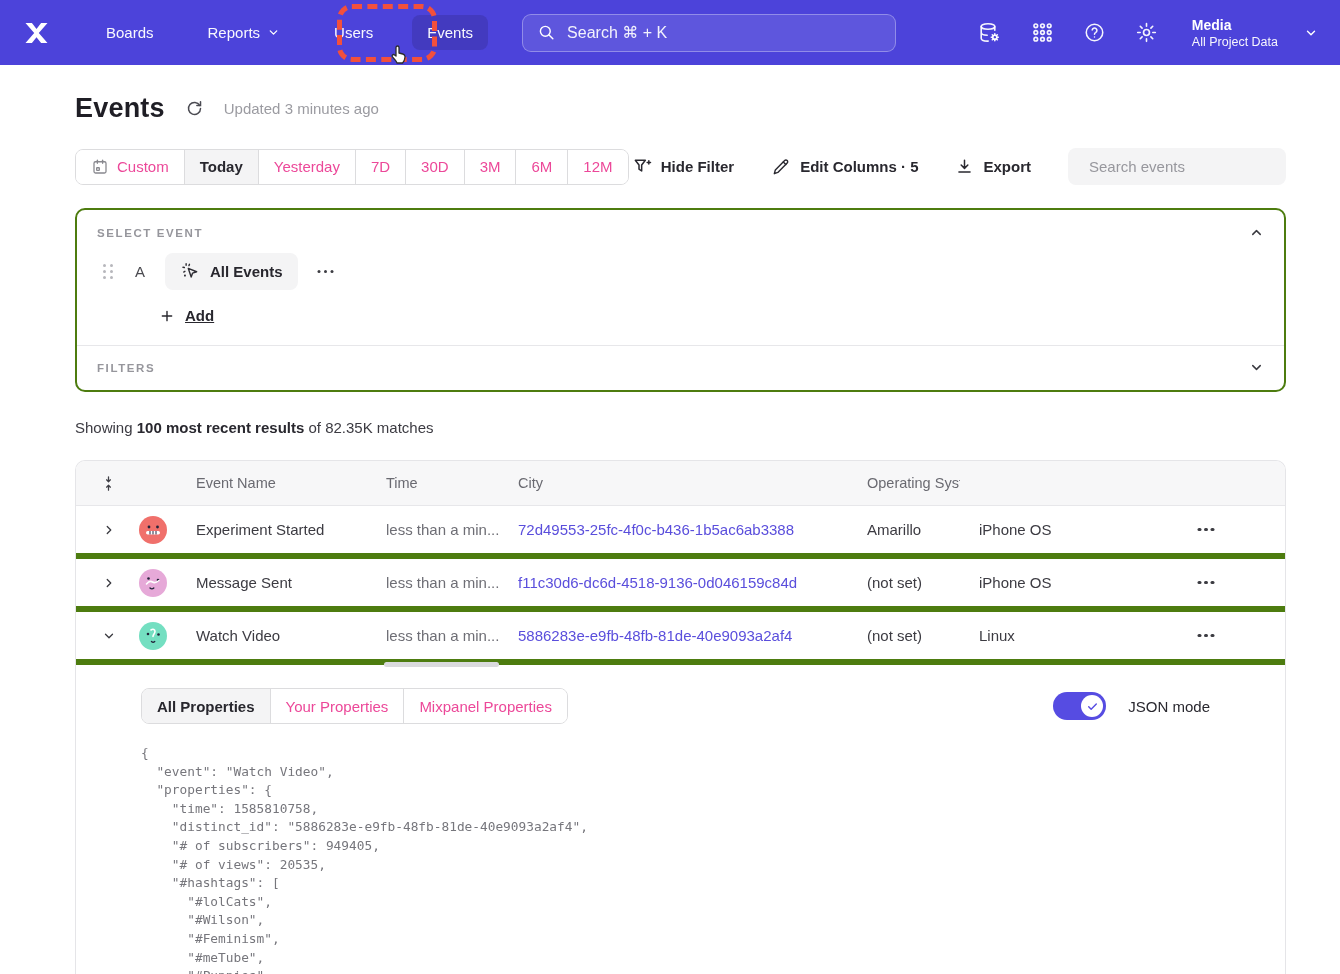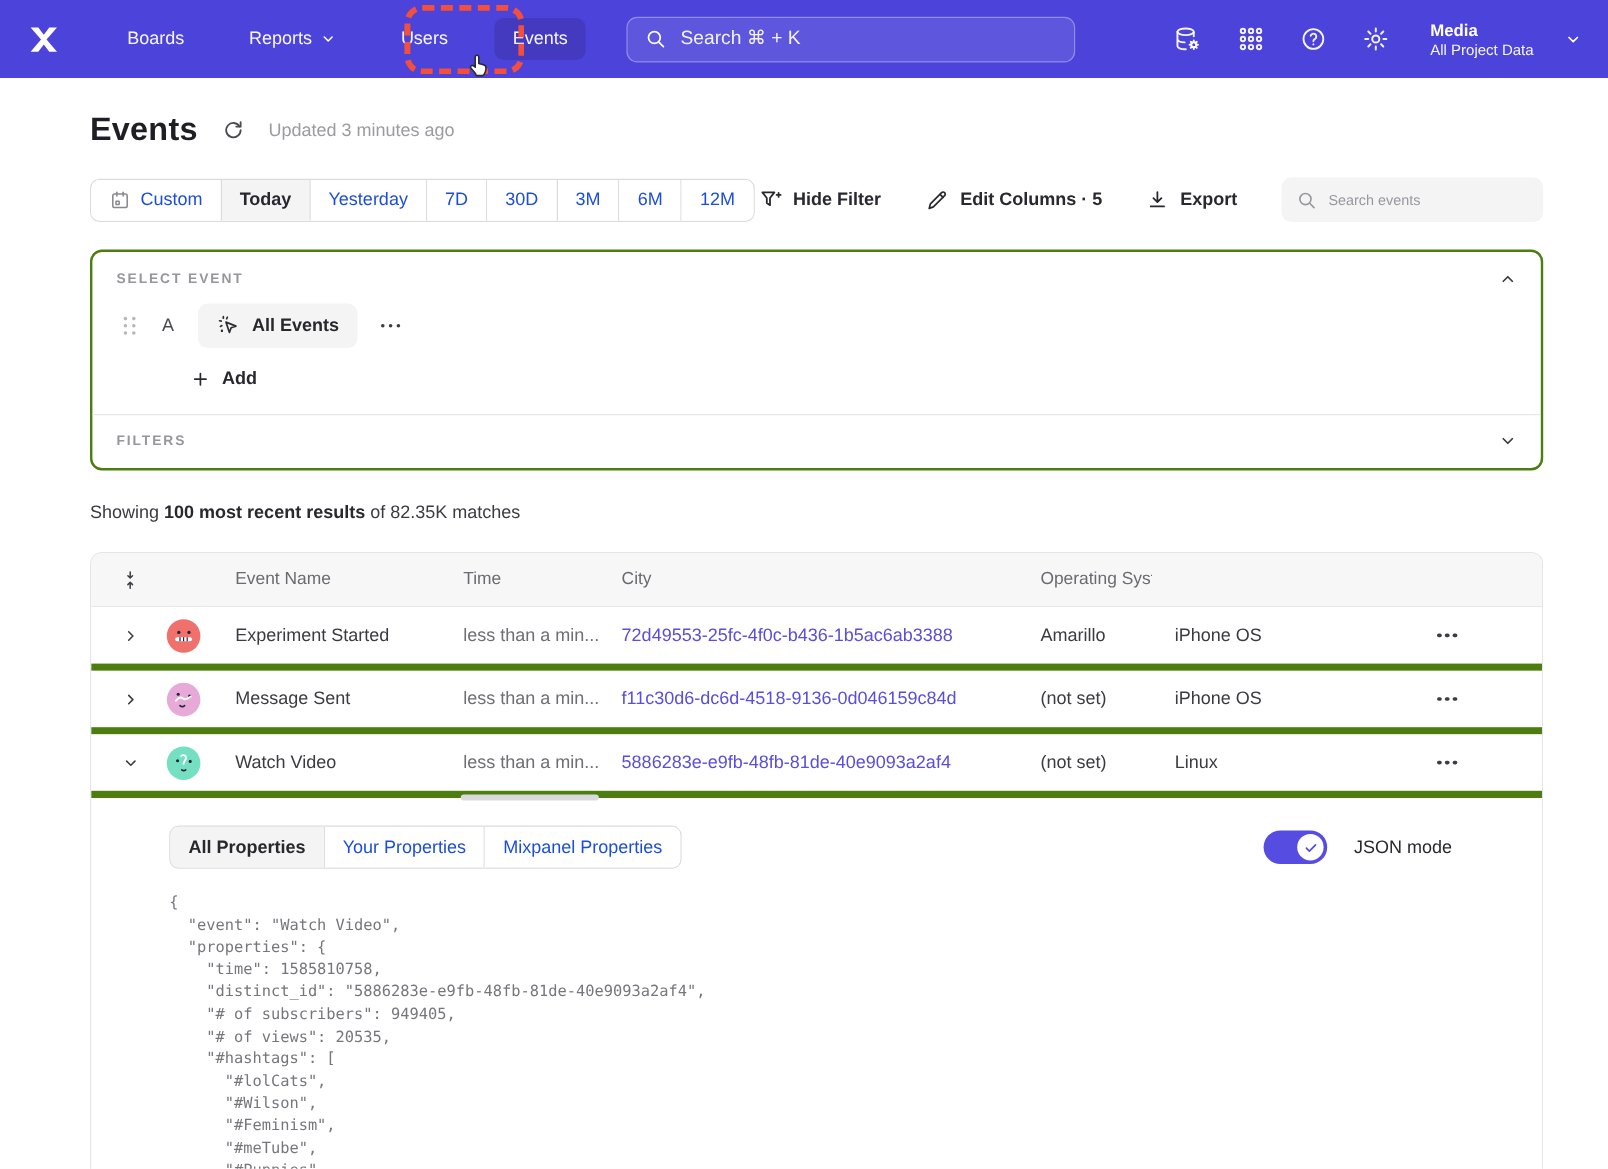--- a/index.html
+++ b/index.html
@@ -37,52 +37,52 @@
   .main { padding: 28px 54px 0 75px; }
   .page-head { display: flex; align-items: center; gap: 20px; margin-bottom: 24px; }
   .page-title { font-size: 27px; font-weight: 700; color: #1f1e25; letter-spacing: .2px; }
   .refresh-btn { display: flex; align-items: center; color: #4b4b52; cursor: pointer; }
   .updated-text { color: #9b9ba1; font-size: 15px; }
 
   .controls-row { display: flex; align-items: center; justify-content: space-between; margin-bottom: 23px; }
   .segmented { display: flex; align-items: stretch; border: 1px solid #dcdcde; border-radius: 8px;
     overflow: hidden; height: 36px; }
   .segment { display: flex; align-items: center; gap: 8px; padding: 0 15px; font-size: 15px;
-    color: #1d4ed8; font-weight: 500; border-right: 1px solid #dcdcde; cursor: pointer;
+    color: #ec4899; font-weight: 500; border-right: 1px solid #dcdcde; cursor: pointer;
     background: #fff; white-space: nowrap; }
   .segment:last-child { border-right: none; }
   .segment.selected { background: #f4f4f5; color: #28272e; font-weight: 700; }
 
   .right-actions { display: flex; align-items: center; gap: 37px; }
   .action-btn { display: flex; align-items: center; gap: 9px; font-size: 15px; font-weight: 600;
     color: #29282f; cursor: pointer; white-space: nowrap; }
   .search-events { width: 218px; height: 37px; background: #f4f4f5; border-radius: 8px;
     display: flex; align-items: center; gap: 9px; padding: 0 12px; }
   .search-events input { flex: 1; border: none; outline: none; background: transparent;
-    font-size: 12px; color: #3a3a40; font-family: "Liberation Sans", sans-serif; }
+    font-size: 15px; color: #3a3a40; font-family: "Liberation Sans", sans-serif; }
   .search-events input::placeholder { color: #97979d; }
 
   
   .qb-card { border: 2px solid #4d7c0f; border-radius: 10px; margin-bottom: 27px; }
   .qb-section-head { display: flex; align-items: center; justify-content: space-between;
     padding: 15px 20px 0 20px; }
   .qb-label { font-size: 11.5px; font-weight: 700; letter-spacing: 1.6px; color: #96969c; }
   .qb-chevron { color: #3a3a40; cursor: pointer; display: flex; }
   .qb-event-row { display: flex; align-items: center; gap: 0; padding: 13px 20px 0 26px; }
   .drag-handle { display: grid; grid-template-columns: 4px 4px; grid-gap: 3px; cursor: grab; margin-right: 21px; }
   .drag-handle i { width: 3.2px; height: 3.2px; border-radius: 50%; background: #b7b7bc; }
   .step-letter { font-size: 15px; color: #4a4a50; width: 30px; }
   .event-chip { display: flex; align-items: center; gap: 9px; background: #f4f4f5; border-radius: 8px;
     height: 37px; padding: 0 15px; cursor: pointer; }
   .event-chip-label { font-size: 15px; font-weight: 700; color: #28272e; }
   .dots-btn { margin-left: 22px; cursor: pointer; display: flex; align-items: center; padding: 4px; }
   .dots { width: 3.6px; height: 3.6px; border-radius: 50%; background: #3c3c42;
     box-shadow: 6.5px 0 0 #3c3c42, -6.5px 0 0 #3c3c42; }
   .add-btn { display: flex; align-items: center; gap: 10px; font-size: 15px; font-weight: 600;
-    color: #28272e; cursor: pointer; margin: 17px 0 21px 82px; }
+    color: #28272e; cursor: pointer; margin: 17px 0 21px 82px; text-decoration: underline; }
   .qb-divider { border-top: 1px solid #e7e7ea; }
   .qb-filters { display: flex; align-items: center; justify-content: space-between; padding: 14px 20px 15px 20px; }
 
   
   .results-line { font-size: 15px; color: #3c3b42; margin-bottom: 24px; }
   .results-line b { font-weight: 700; color: #29282f; }
 
   .table-card { border: 1px solid #e5e5e8; border-bottom: none; border-radius: 10px 10px 0 0;
     position: relative; height: 542px; overflow: hidden; }
   .t-grid { display: grid; grid-template-columns: 55px 46px 190px 132px 349px 112px 214px 1fr; align-items: center; }

